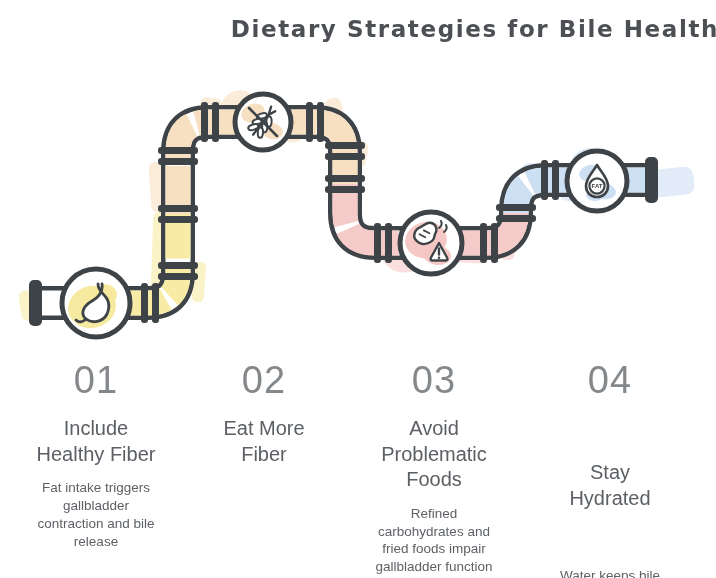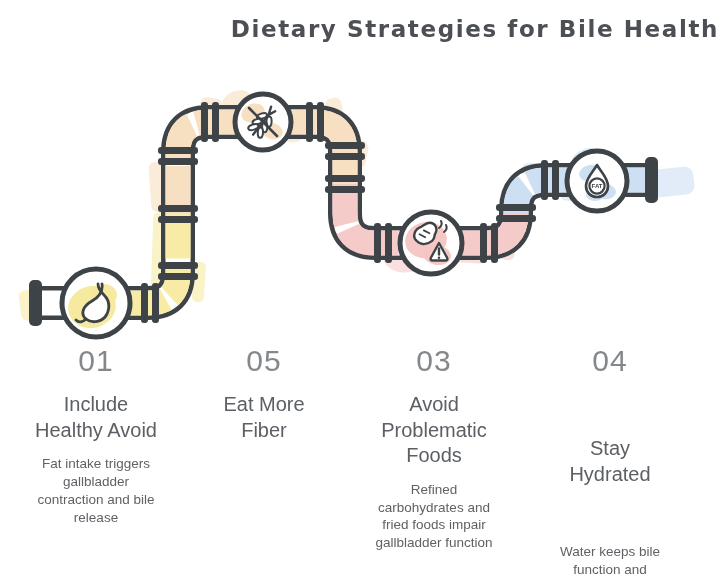--- a/index.html
+++ b/index.html
@@ -29,21 +29,21 @@
   .fb{fill:var(--blue,#c8dcf2);}
   .hl{opacity:.55;}
   .ic{stroke:var(--outline,#3e4347);fill:none;stroke-linecap:round;stroke-linejoin:round;}
   .icw{stroke:var(--outline,#3e4347);fill:#fff;stroke-linecap:round;stroke-linejoin:round;}
   .ictxt{fill:var(--outline,#3e4347);font-family:"Liberation Sans",sans-serif;
          font-weight:bold;font-size:6px;}
 
   .columns{position:absolute;top:340px;left:0;width:716px;height:238px;}
   .col{position:absolute;top:0;width:170px;display:flex;flex-direction:column;align-items:center;}
   .col.c1{left:11px;} .col.c2{left:179px;} .col.c3{left:349px;} .col.c4{left:525px;gap:44px;}
-  .num{font-size:30px;color:var(--number-text,#85888b);letter-spacing:1px;margin:4px 0 14px;}
+  .num{font-size:38px;color:var(--number-text,#85888b);letter-spacing:1px;margin:19px 0 14px;}
   .head{font-size:20px;color:var(--heading-text,#5c6064);line-height:1.28;text-align:center;
         max-width:124px;margin:0 0 12px;}
   .desc{font-size:13.5px;color:var(--body-text,#5e6266);line-height:1.32;text-align:center;}
   .c1 .desc{max-width:132px;} .c2 .desc{max-width:122px;}
   .c3 .desc{max-width:126px;} .c4 .desc{max-width:112px;}
 </style>
 </head>
 <body>
 
 <div class="canvas">
@@ -167,25 +167,25 @@
         <path class="icw" stroke-width="2.6" d="M 0 -16 C 4 -9 11 -3 11 5 C 11 11.6 6 16 0 16 C -6 16 -11 11.6 -11 5 C -11 -3 -4 -9 0 -16 Z"></path>
         <circle class="icw" stroke-width="2.2" cx="0" cy="5" r="7.6"></circle>
         <text class="ictxt" x="0" y="5" text-anchor="middle" dominant-baseline="central">FAT</text>
       </g>
     </g>
   </svg>
 
   <div class="columns">
     <div class="col c1">
       <div class="num">01</div>
-      <div class="head">Include Healthy Avoid</div>
+      <div class="head">Include Healthy Fiber</div>
       <div class="desc">Fat intake triggers gallbladder contraction and bile release</div>
     </div>
     <div class="col c2">
-      <div class="num">05</div>
+      <div class="num">02</div>
       <div class="head">Eat More Fiber</div>
     </div>
     <div class="col c3">
       <div class="num">03</div>
       <div class="head">Avoid Problematic Foods</div>
       <div class="desc">Refined carbohydrates and fried foods impair gallbladder function</div>
     </div>
     <div class="col c4">
       <div class="num">04</div>
       <div class="head">Stay Hydrated</div>

